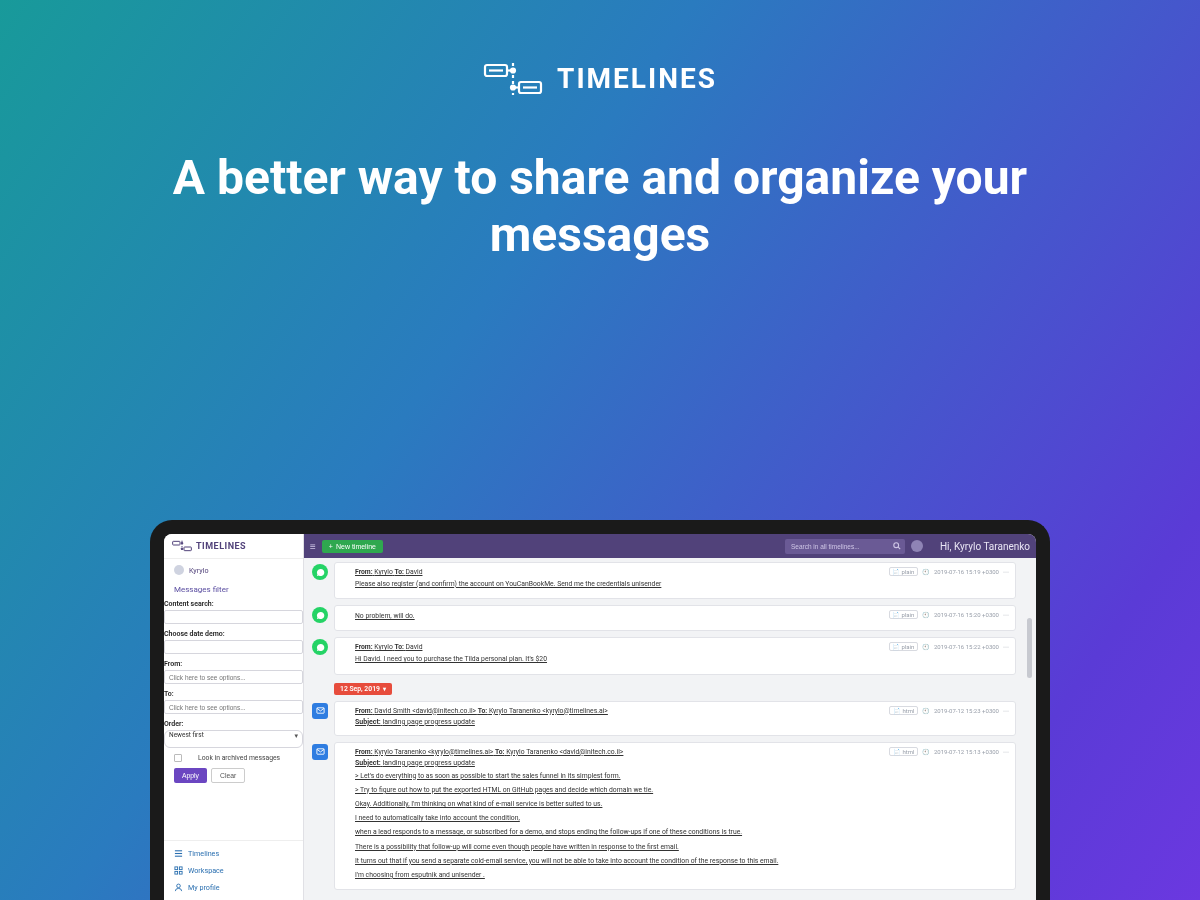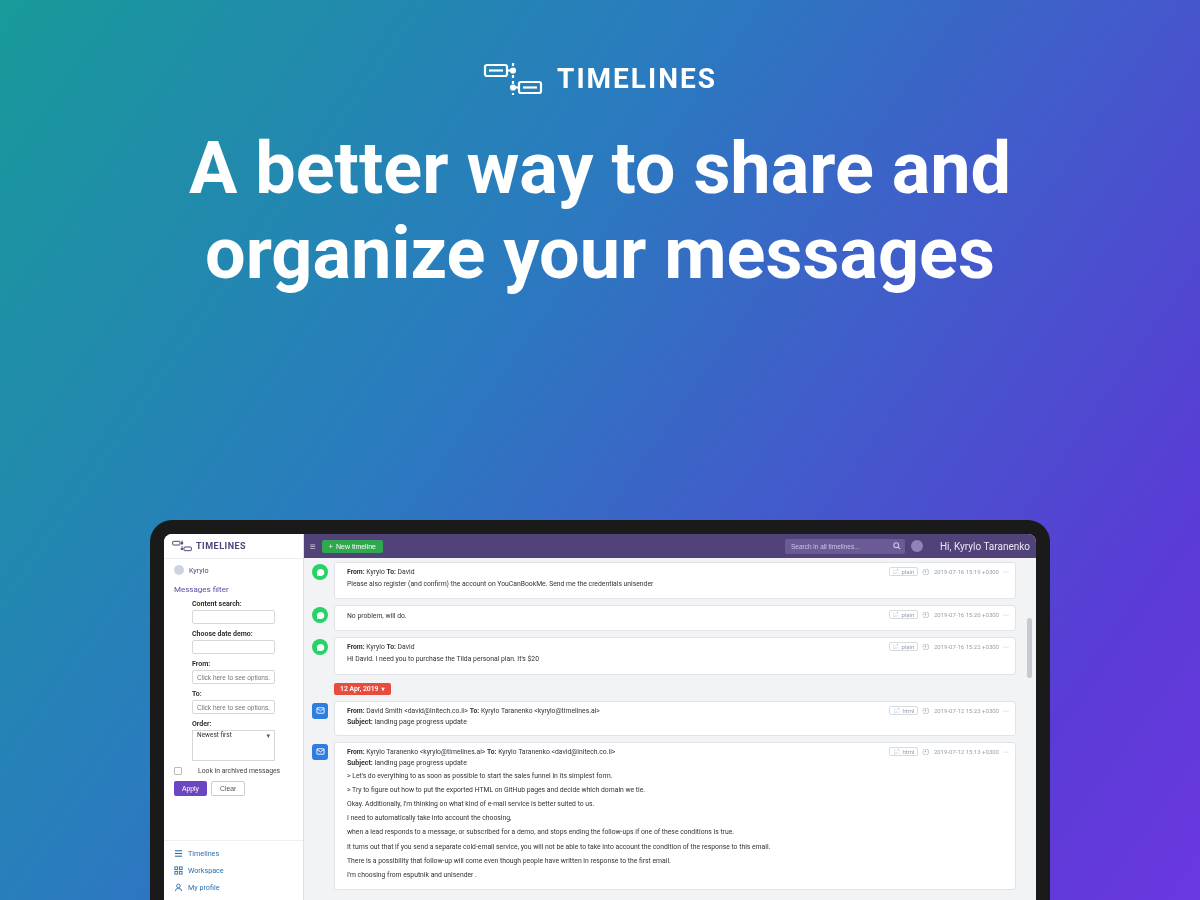--- a/index.html
+++ b/index.html
@@ -10,22 +10,22 @@
     position: relative;
     color: #fff;
   }
   .brand {
     position: absolute; top: 62px; left: 0; right: 0;
     display: flex; align-items: center; justify-content: center; gap: 14px;
   }
   .brand-icon { width: 60px; height: 32px; position: relative; }
   .brand-title { font-size: 28px; font-weight: 700; letter-spacing: 2px; }
   .headline {
-    position: absolute; top: 127px; left: 0; right: 0;
-    text-align: center; font-size: 72px; font-weight: 700; line-height: 1.18;
+    position: absolute; top: 150px; left: 0; right: 0;
+    text-align: center; font-size: 48px; font-weight: 700; line-height: 1.18;
     padding: 0 90px;
   }
 
   
   .laptop {
     position: absolute; left: 50%; transform: translateX(-50%);
     bottom: 0; width: 900px; height: 380px;
     border: 14px solid #1a1a1a; border-bottom: none;
     border-radius: 22px 22px 0 0;
     background: #000; overflow: hidden;
@@ -43,27 +43,27 @@
   }
   .sb-logo {
     display: flex; align-items: center; gap: 4px; padding: 6px 8px;
     border-bottom: 1px solid #eee;
   }
   .sb-logo-mark { width: 20px; height: 12px; }
   .sb-logo-text { font-weight: 700; font-size: 9px; color: #51427a; letter-spacing: 0.5px; }
   .sb-user { display:flex; align-items:center; gap:5px; padding: 6px 10px; color:#51427a; }
   .sb-user .av { width:10px; height:10px; border-radius:50%; background:#cfd3e0; }
   .sb-section-title { color:#5a4da0; font-weight:400; padding: 4px 10px 4px; font-size:8px; }
-  .sb-field { padding: 2px 28px 4px; }
+  .sb-field { padding: 2px 0 4px; }
   .sb-label { font-weight:600; font-size:7px; color:#222; margin-bottom:2px; display:block; }
   .sb-input {
     width:100%; height:14px; border:1px solid #d6d6dd; border-radius:2px;
     font-size:6.5px; padding:0 4px; color:#888; background:#fff;
   }
-  .sb-select { width:100%; height:31px; border:1px solid #d6d6dd; border-radius:0; font-size:6.5px; padding:0 4px; background:#fff; position:relative; }
+  .sb-select { width:100%; height:18px; border:1px solid #d6d6dd; border-radius:6px; font-size:6.5px; padding:0 4px; background:#fff; position:relative; }
   .sb-select::after { content:"▾"; position:absolute; right:4px; top:1px; font-size:7px; color:#555; }
   .sb-check { display:flex; align-items:center; gap:16px; padding:2px 10px; font-size:6.8px; color:#444; }
   .sb-check .box { width:8px; height:8px; border:1px solid #bbb; border-radius:1px; }
   .sb-buttons { display:flex; gap:4px; padding:4px 10px 6px; }
   .btn-apply { background:#6b46c1; color:#fff; border:none; border-radius:2px; font-size:6.8px; padding:3px 8px; cursor:pointer; }
   .btn-clear { background:#fff; color:#555; border:1px solid #ccc; border-radius:2px; font-size:6.8px; padding:3px 8px; cursor:pointer; }
   .sb-nav { margin-top:auto; border-top:1px solid #eee; padding:4px 0; }
   .sb-nav-item { display:flex; align-items:center; gap:5px; padding:4px 10px; color:#2a6fb0; font-size:7.2px; cursor:pointer; }
   .sb-nav-item .ic { width:9px; height:9px; display:flex; align-items:center; justify-content:center; }
 
@@ -85,21 +85,21 @@
   .top-avatar { width:12px; height:12px; border-radius:50%; background:#8f84b5; }
   .greet { color:#e9e5f4; font-size:10px;padding-left:11px; }
 
   .feed { flex:1; overflow:hidden; padding:4px 20px 0 8px; position:relative; }
   .scrollbar { position:absolute; right:4px; top:60px; width:5px; height:60px; background:#c7c9d0; border-radius:3px; }
 
   .msg { display:flex; gap:6px; margin-bottom:6px; }
   .msg-ic { width:16px; height:16px; border-radius:50%; display:flex; align-items:center; justify-content:center; flex:none; margin-top:2px; }
   .msg-ic.wa { background:#25d366; }
   .msg-ic.em { background:#2f7de1; border-radius:3px; }
-  .msg-card { flex:1; background:#fff; border:1px solid #e2e3e8; border-radius:3px; padding:5px 12px; position:relative; min-width:0; }
+  .msg-card { flex:1; background:#fff; border:1px solid #e2e3e8; border-radius:3px; padding:5px 20px; position:relative; min-width:0;text-decoration:underline; }
   .msg-head { font-size:6.8px; color:#333; margin-bottom:3px; }
   .msg-head b { font-weight:700; }
   .msg-meta { position:absolute; right:6px; top:4px; font-size:6px; color:#9aa0ab; display:flex; align-items:center; gap:4px; }
   .msg-meta .tag { border:1px solid #d8dae0; border-radius:2px; padding:0 3px; }
   .msg-body { font-size:6.8px; color:#333; line-height:1.5; }
   .msg-body p { margin-bottom:4px; }
   .subject { font-size:7px; margin-bottom:4px; }
   .subject b { font-weight:700; }
 
   .date-pill {
@@ -329,21 +329,21 @@
                 <b>To:</b> <span>David</span>
               </div>
               <div class="msg-body">
                   <p>Hi David. I need you to purchase the Tilda personal plan. It's $20</p>
                 </div>
             </div>
           </div>
 
           
           <div class="date-pill">
-            <span>12 Apr, 2019</span>
+            <span>12 Sep, 2019</span>
           </div>
 
           
           <div class="msg">
             <span class="msg-ic em">
               <svg viewBox="0 0 10 10" width="9" height="9">
                   <g fill="none" stroke="#fff" stroke-width="1">
                     <rect x="1" y="2" width="8" height="6" rx="0.5"></rect>
                     <path d="M1 2.5 5 5.5 9 2.5"></path>
                   </g>
@@ -383,24 +383,24 @@
               </div>
               <div class="msg-head">
                 <b>From:</b> <span>Kyrylo Taranenko &lt;kyrylo@timelines.ai&gt;</span>
                 <b>To:</b> <span>Kyrylo Taranenko &lt;david@initech.co.il&gt;</span>
               </div>
               <div class="subject"><b>Subject:</b> <span>landing page progress update</span></div>
               <div class="msg-body">
                 <p>&gt; Let's do everything to as soon as possible to start the sales funnel in its simplest form.</p>
                 <p>&gt; Try to figure out how to put the exported HTML on GitHub pages and decide which domain we tie.</p>
                 <p>Okay. Additionally, I'm thinking on what kind of e-mail service is better suited to us.</p>
-                <p>I need to automatically take into account the choosing,</p>
+                <p>I need to automatically take into account the condition,</p>
                 <p>when a lead responds to a message, or subscribed for a demo, and stops ending the follow-ups if one of these conditions is true.</p>
+                <p>There is a possibility that follow-up will come even though people have written in response to the first email.</p>
                 <p>It turns out that if you send a separate cold-email service, you will not be able to take into account the condition of the response to this email.</p>
-                <p>There is a possibility that follow-up will come even though people have written in response to the first email.</p>
                 <p>I'm choosing from esputnik and unisender .</p>
 
               </div>
             </div>
           </div>
 
         </div>
       </section>
 
     </div>

